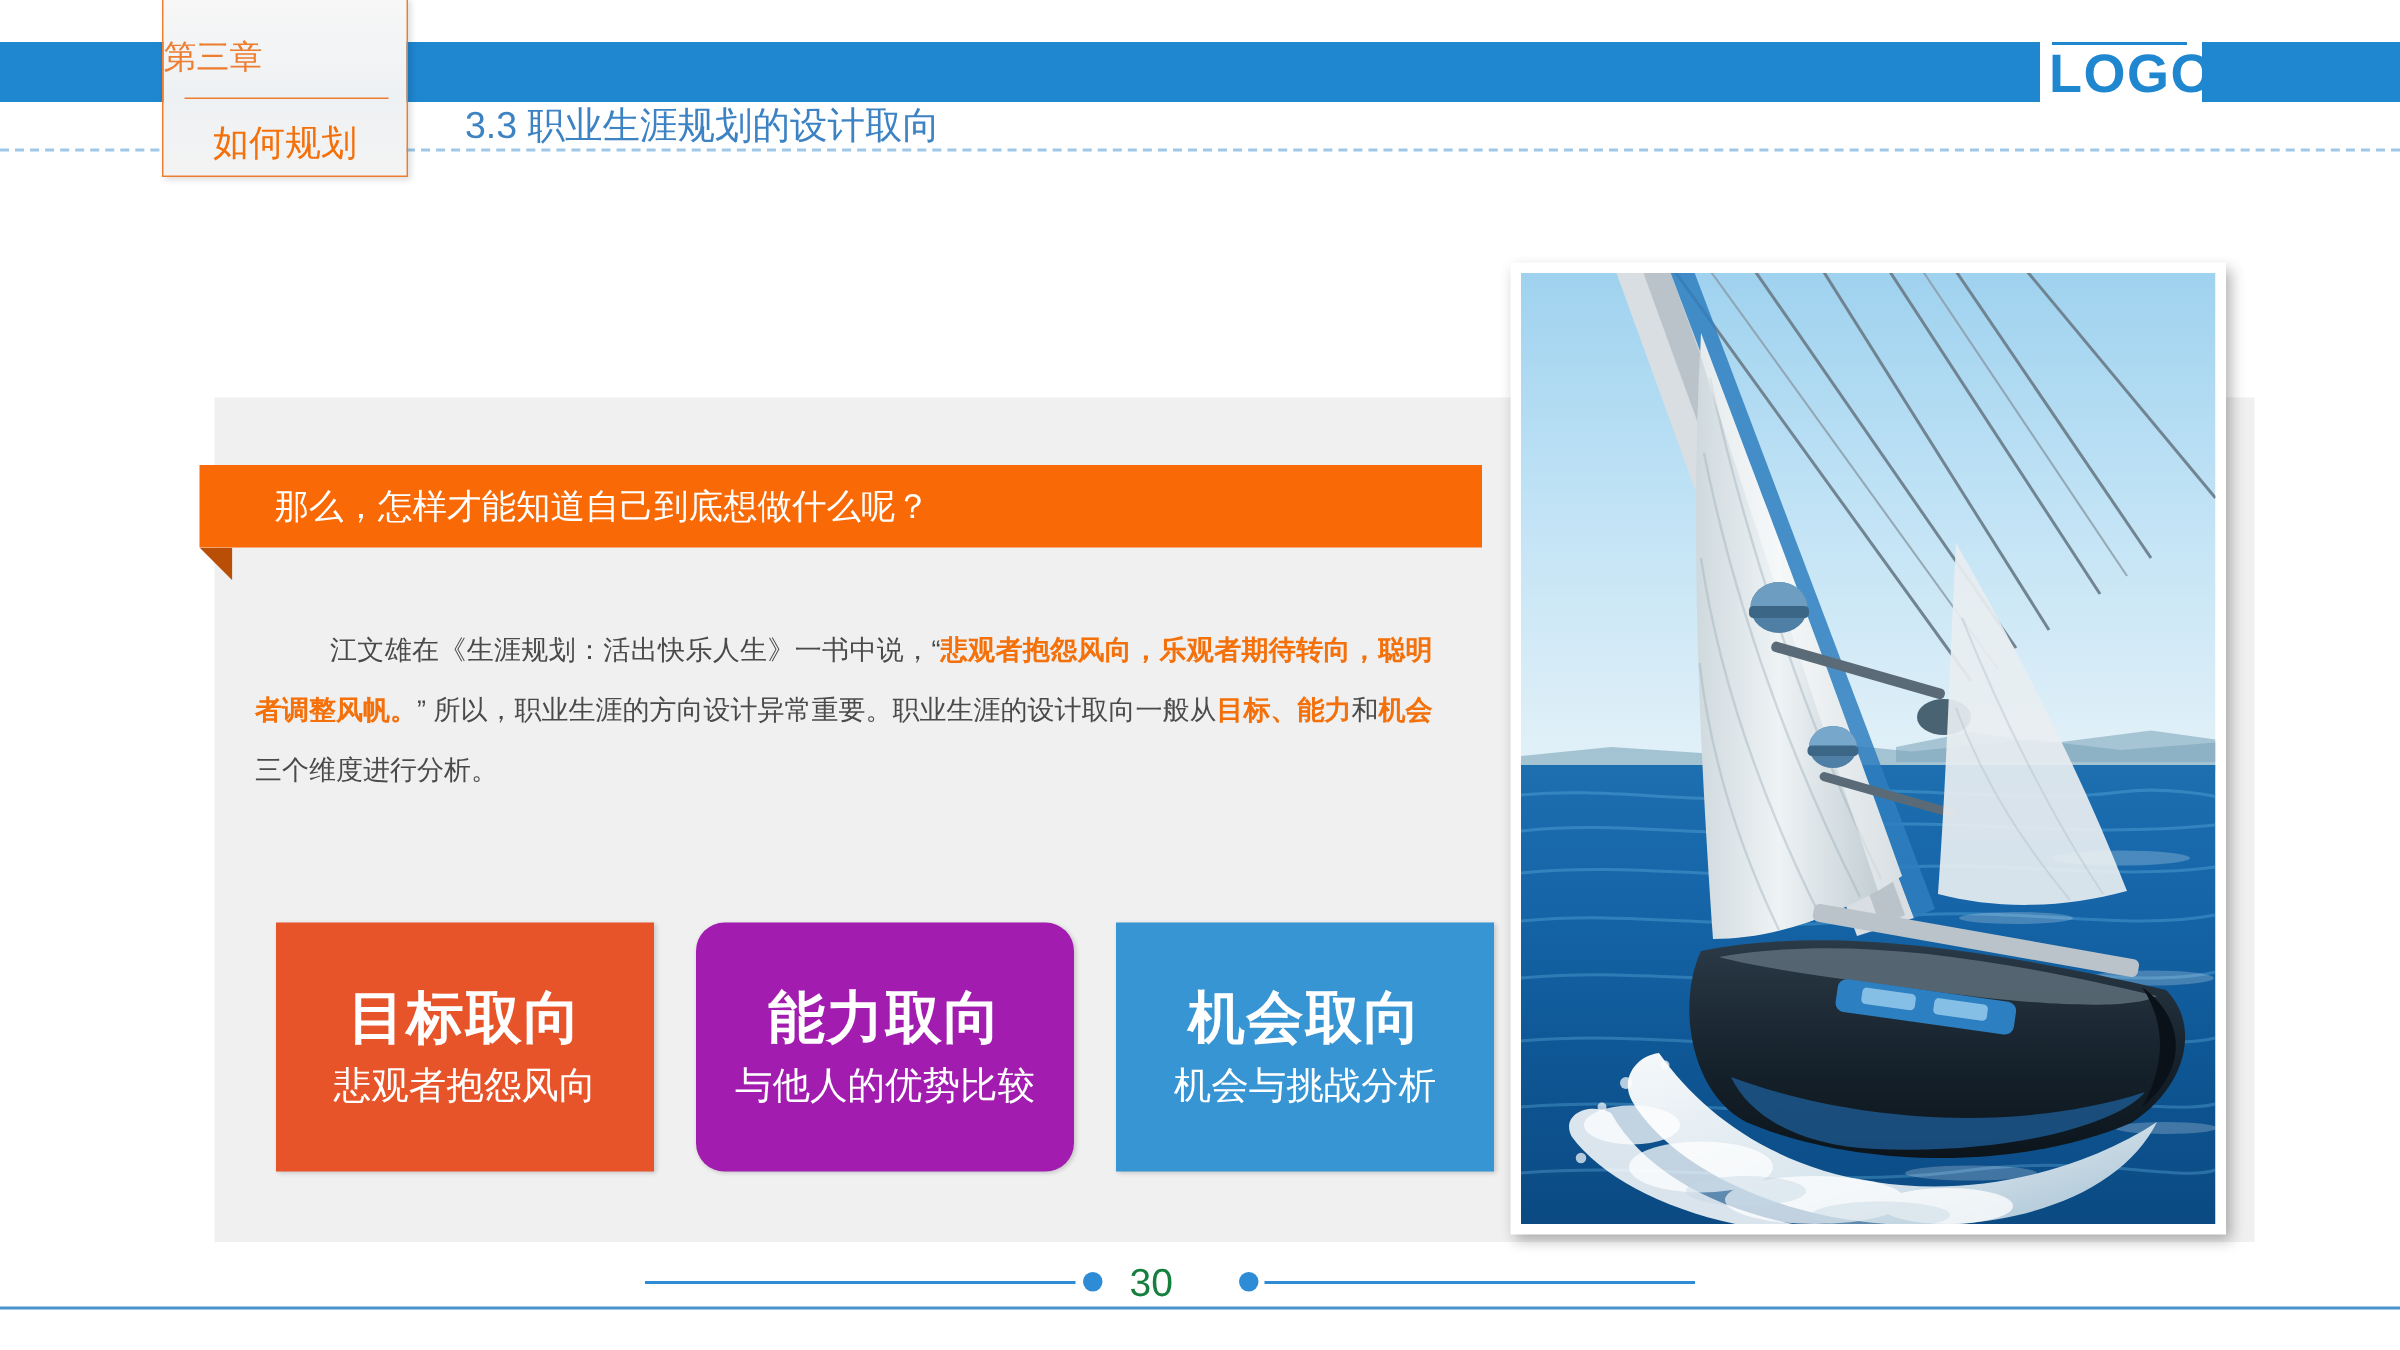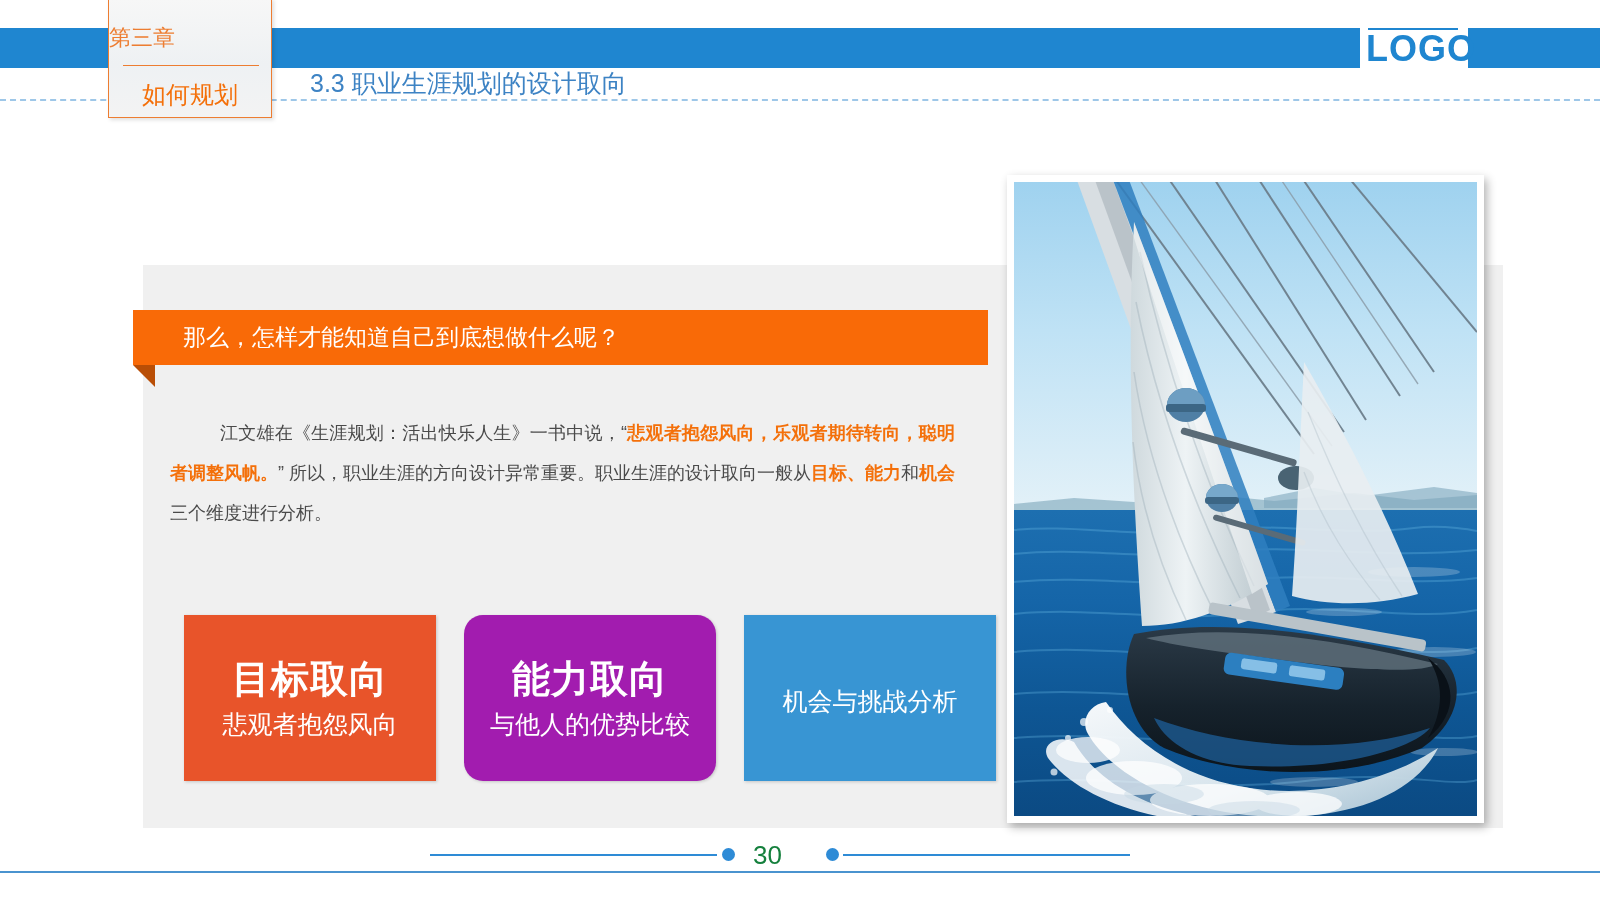--- a/index.html
+++ b/index.html
@@ -308,20 +308,21 @@
 <div class="cards" id="cards-container">
     <div class="card" style="background: rgb(232, 84, 42);">
       <div class="c-title">目标取向</div>
       <div class="c-sub">悲观者抱怨风向</div>
     </div>
     <div class="card" style="background: #a21caf; border-radius: 19px;">
       <div class="c-title">能力取向</div>
       <div class="c-sub">与他人的优势比较</div>
     </div>
     <div class="card" style="background: rgb(56, 149, 211);">
+      <div class="c-title">机会取向</div>
       <div class="c-sub">机会与挑战分析</div>
     </div>
   </div>
 
 <div class="photo-frame">
   <svg viewBox="0 0 463 634" preserveAspectRatio="none">
     <defs>
       <linearGradient id="skyGrad" x1="0" y1="0" x2="0" y2="1">
         <stop offset="0%" stop-color="#9fd2ef"></stop>
         <stop offset="45%" stop-color="#bfe2f5"></stop>

